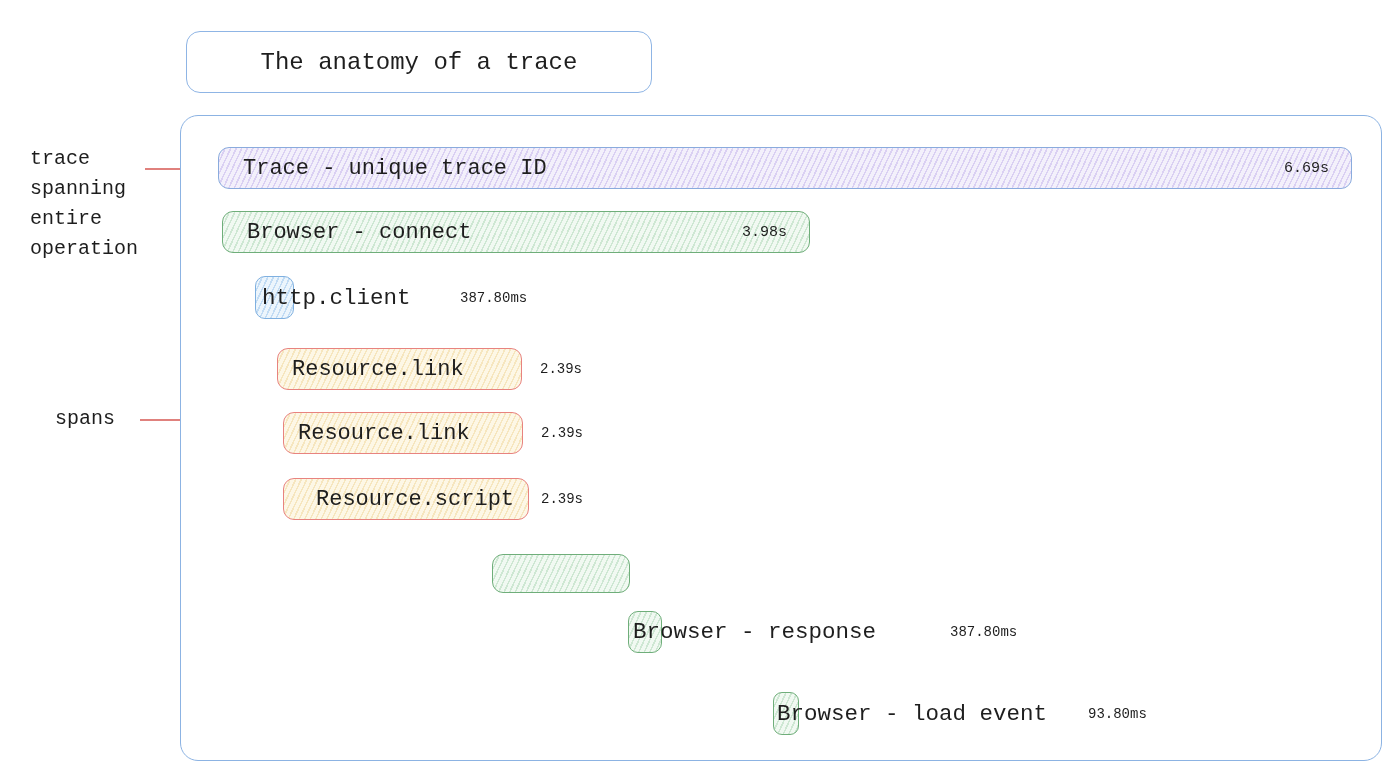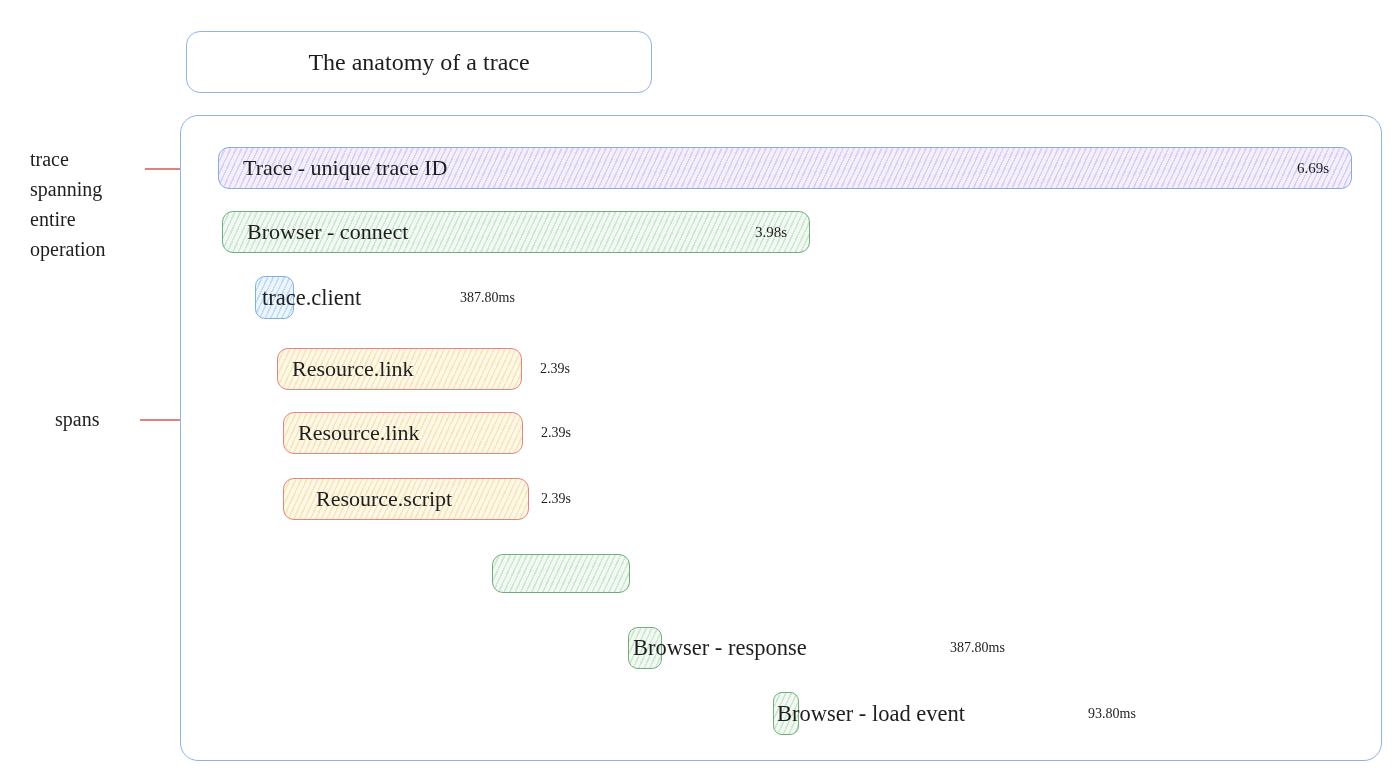--- a/index.html
+++ b/index.html
@@ -1,21 +1,21 @@
 <!DOCTYPE html>
 <html><head>
 <meta charset="utf-8">
 <style>
   html, body { margin: 0; padding: 0; background: #ffffff; }
   .canvas {
     position: relative;
     width: 1400px;
     height: 783px;
     background: #ffffff;
-    font-family: Liberation Serif, serif;
+    font-family: Liberation Mono, monospace;
     color: #1e1e1e;
     overflow: hidden;
   }
 
   
   .title-box {
     position: absolute;
     left: 186px; top: 31px;
     width: 466px; height: 62px;
     border: 1.6px solid #8fb5e5;
@@ -128,21 +128,21 @@
     <span class="bar-duration">6.69s</span>
   </div>
 
   <div class="sbox fill-green flexbar" style="left:222px; top:211px; width:588px; height:42px;">
     <span class="bar-label">Browser - connect</span>
     <span class="bar-duration">3.98s</span>
   </div>
 
   <div class="row" style="left:255px; top:276px; width:300px; height:43px;">
     <div class="sbox fill-blue minibox" style="width:39px; height:43px; border-radius:10px;"></div>
-    <span class="overflow-label" style="left:7px;">trace.client</span>
+    <span class="overflow-label" style="left:7px;">http.client</span>
     <span class="row-duration" style="left:205px;">387.80ms</span>
   </div>
 
   <div class="row" style="left:277px; top:348px; width:330px; height:42px;">
     <div class="sbox fill-yellow minibox flexbar" style="width:245px; height:42px; padding:0 14px;">
       <span class="bar-label">Resource.link</span>
     </div>
     <span class="row-duration" style="left:263px;">2.39s</span>
   </div>
 
@@ -158,21 +158,21 @@
       <span class="bar-label">Resource.script</span>
     </div>
     <span class="row-duration" style="left:258px;">2.39s</span>
   </div>
 
   <div class="row" style="left:492px; top:554px; width:300px; height:39px;">
     <div class="sbox fill-green minibox" style="width:138px; height:39px;"></div>
     <span class="row-duration" style="left:250px;"></span>
   </div>
 
-  <div class="row" style="left:628px; top:611px; width:420px; height:42px;margin-top:16px;">
+  <div class="row" style="left:628px; top:611px; width:420px; height:42px;">
     <div class="sbox fill-green minibox" style="width:34px; height:42px; border-radius:10px;"></div>
     <span class="overflow-label" style="left:5px;">Browser - response</span>
     <span class="row-duration" style="left:322px;">387.80ms</span>
   </div>
 
   <div class="row" style="left:773px; top:692px; width:400px; height:43px;padding-left:17px;">
     <div class="sbox fill-green minibox" style="width:26px; height:43px; border-radius:9px;"></div>
     <span class="overflow-label" style="left:4px;">Browser - load event</span>
     <span class="row-duration" style="left:315px;">93.80ms</span>
   </div>

